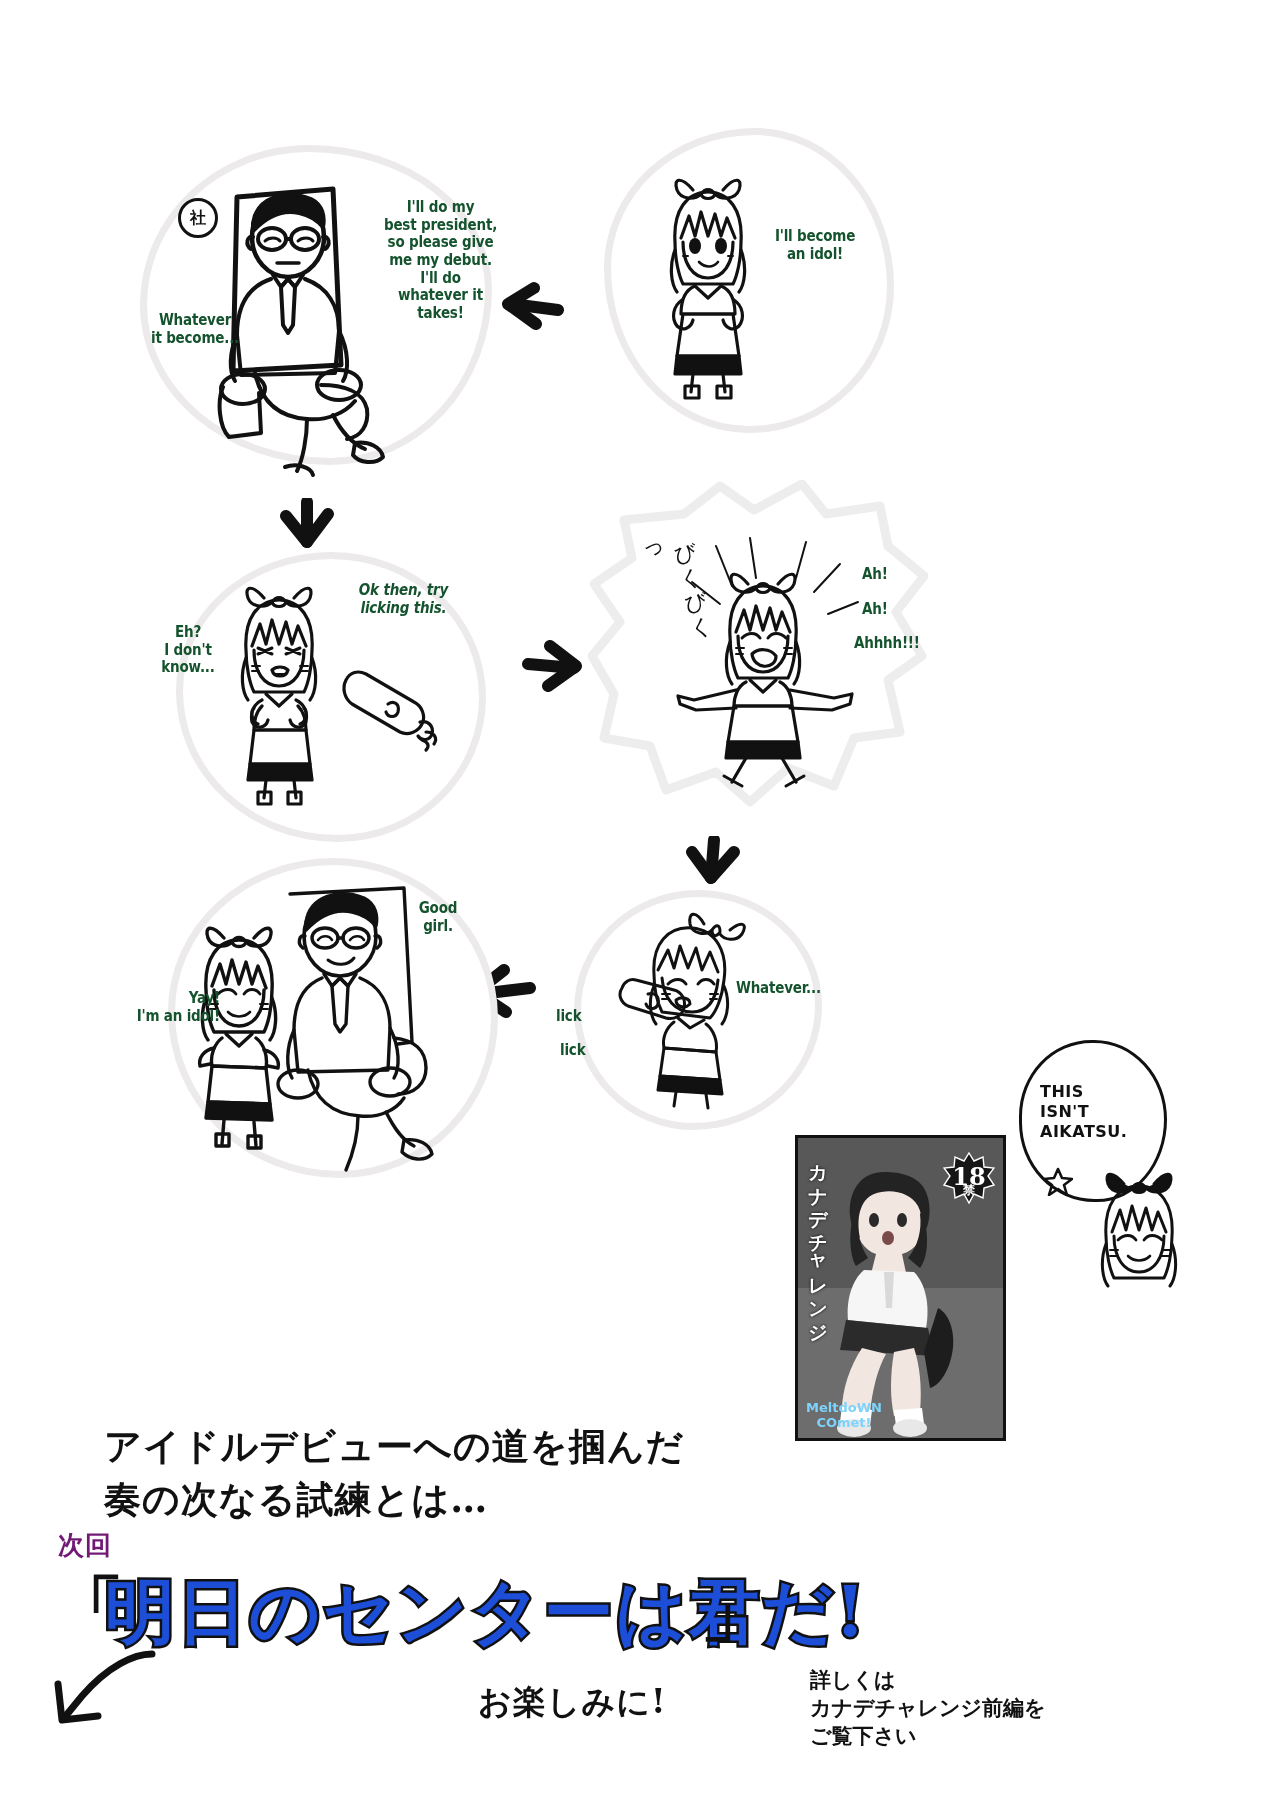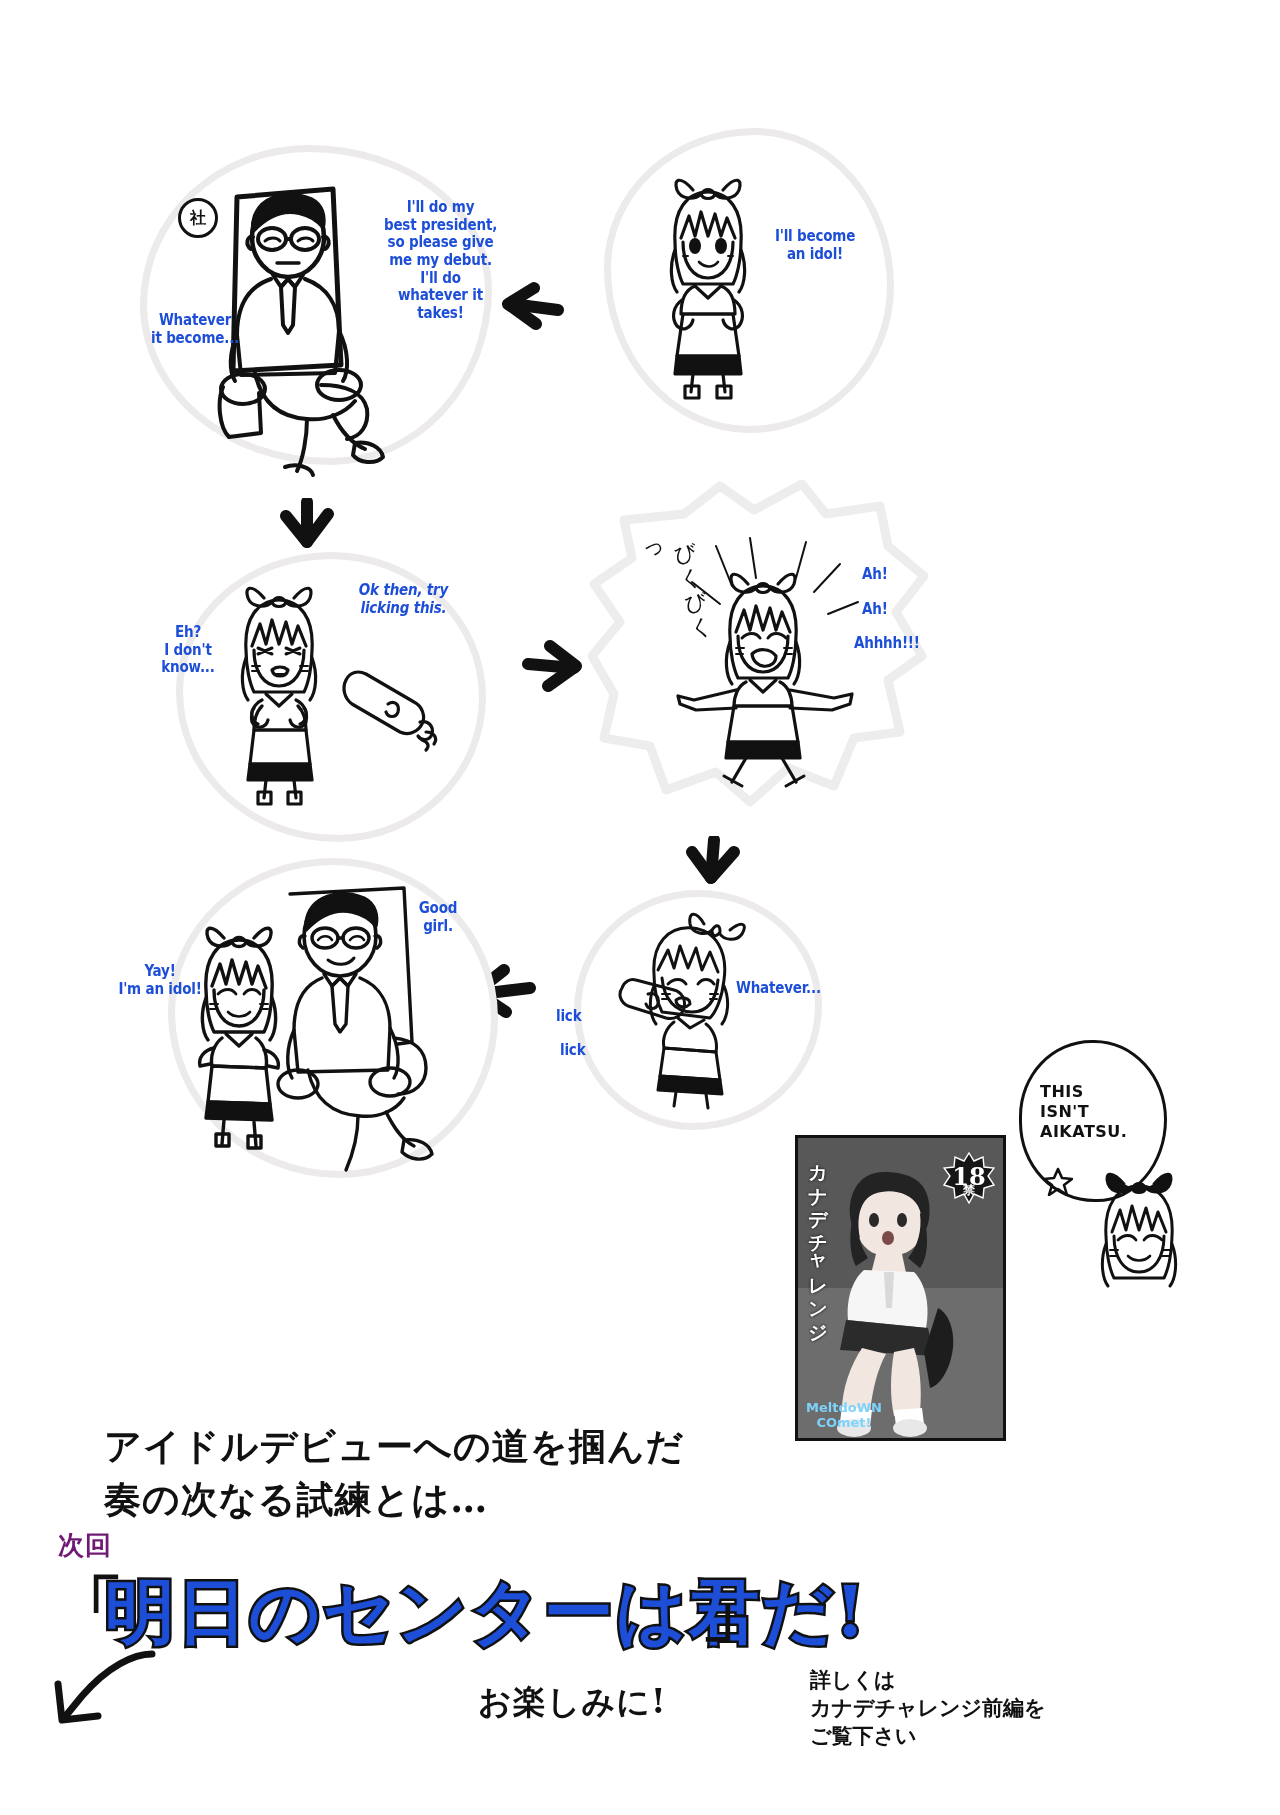--- a/index.html
+++ b/index.html
@@ -22,21 +22,21 @@
     position:absolute;
     border-radius:50%;
     border:7px solid #eceaea;
     background:#ffffff;
     box-sizing:border-box;
   }
   .cap{
     position:absolute;
     font-family:"DejaVu Sans Condensed","DejaVu Sans","Liberation Sans",sans-serif;
     font-weight:700;
-    color:#1d4ed8;
+    color:#14532d;
     line-height:1.18;
     text-align:center;
     letter-spacing:-0.2px;
     white-space:pre-line;
   }
   .cap.small{font-size:15px;}
   .cap.tiny{font-size:15px;}
 
   
   svg.art{position:absolute;overflow:visible;}
@@ -505,21 +505,21 @@
     <path d="M16 176 C6 178 0 186 2 194 L12 192"></path>
     <path d="M66 178 C76 180 82 188 80 196 L70 194"></path>
     <path d="M14 194 L68 196 L72 232 L10 230 Z"></path>
     <path d="M10 230 L72 232 L74 248 L8 246 Z" fill="#111" stroke="#111"></path>
     <path d="M26 248 L24 272"></path>
     <path d="M56 250 L58 274"></path>
     <rect x="18" y="262" width="13" height="12"></rect>
     <rect x="50" y="264" width="13" height="12"></rect>
   </svg>
 
-  <div class="cap small" style="left:100px;top:963px;width:120px;">Yay!
+  <div class="cap small" style="left:100px;top:990px;width:120px;text-align:right;">Yay!
 I'm an idol!</div>
 
   <div class="cap small" style="left:398px;top:900px;width:80px;">Good
 girl.</div>
 
   <div class="bubble" style="left:1019px;top:1040px;width:148px;height:162px;border-radius:50% 50% 48% 52% / 48% 50% 52% 50%;"></div>
 
   <div class="bubble-text" style="left:1040px;top:1082px;width:120px;">THIS
 ISN'T
 AIKATSU.</div>

